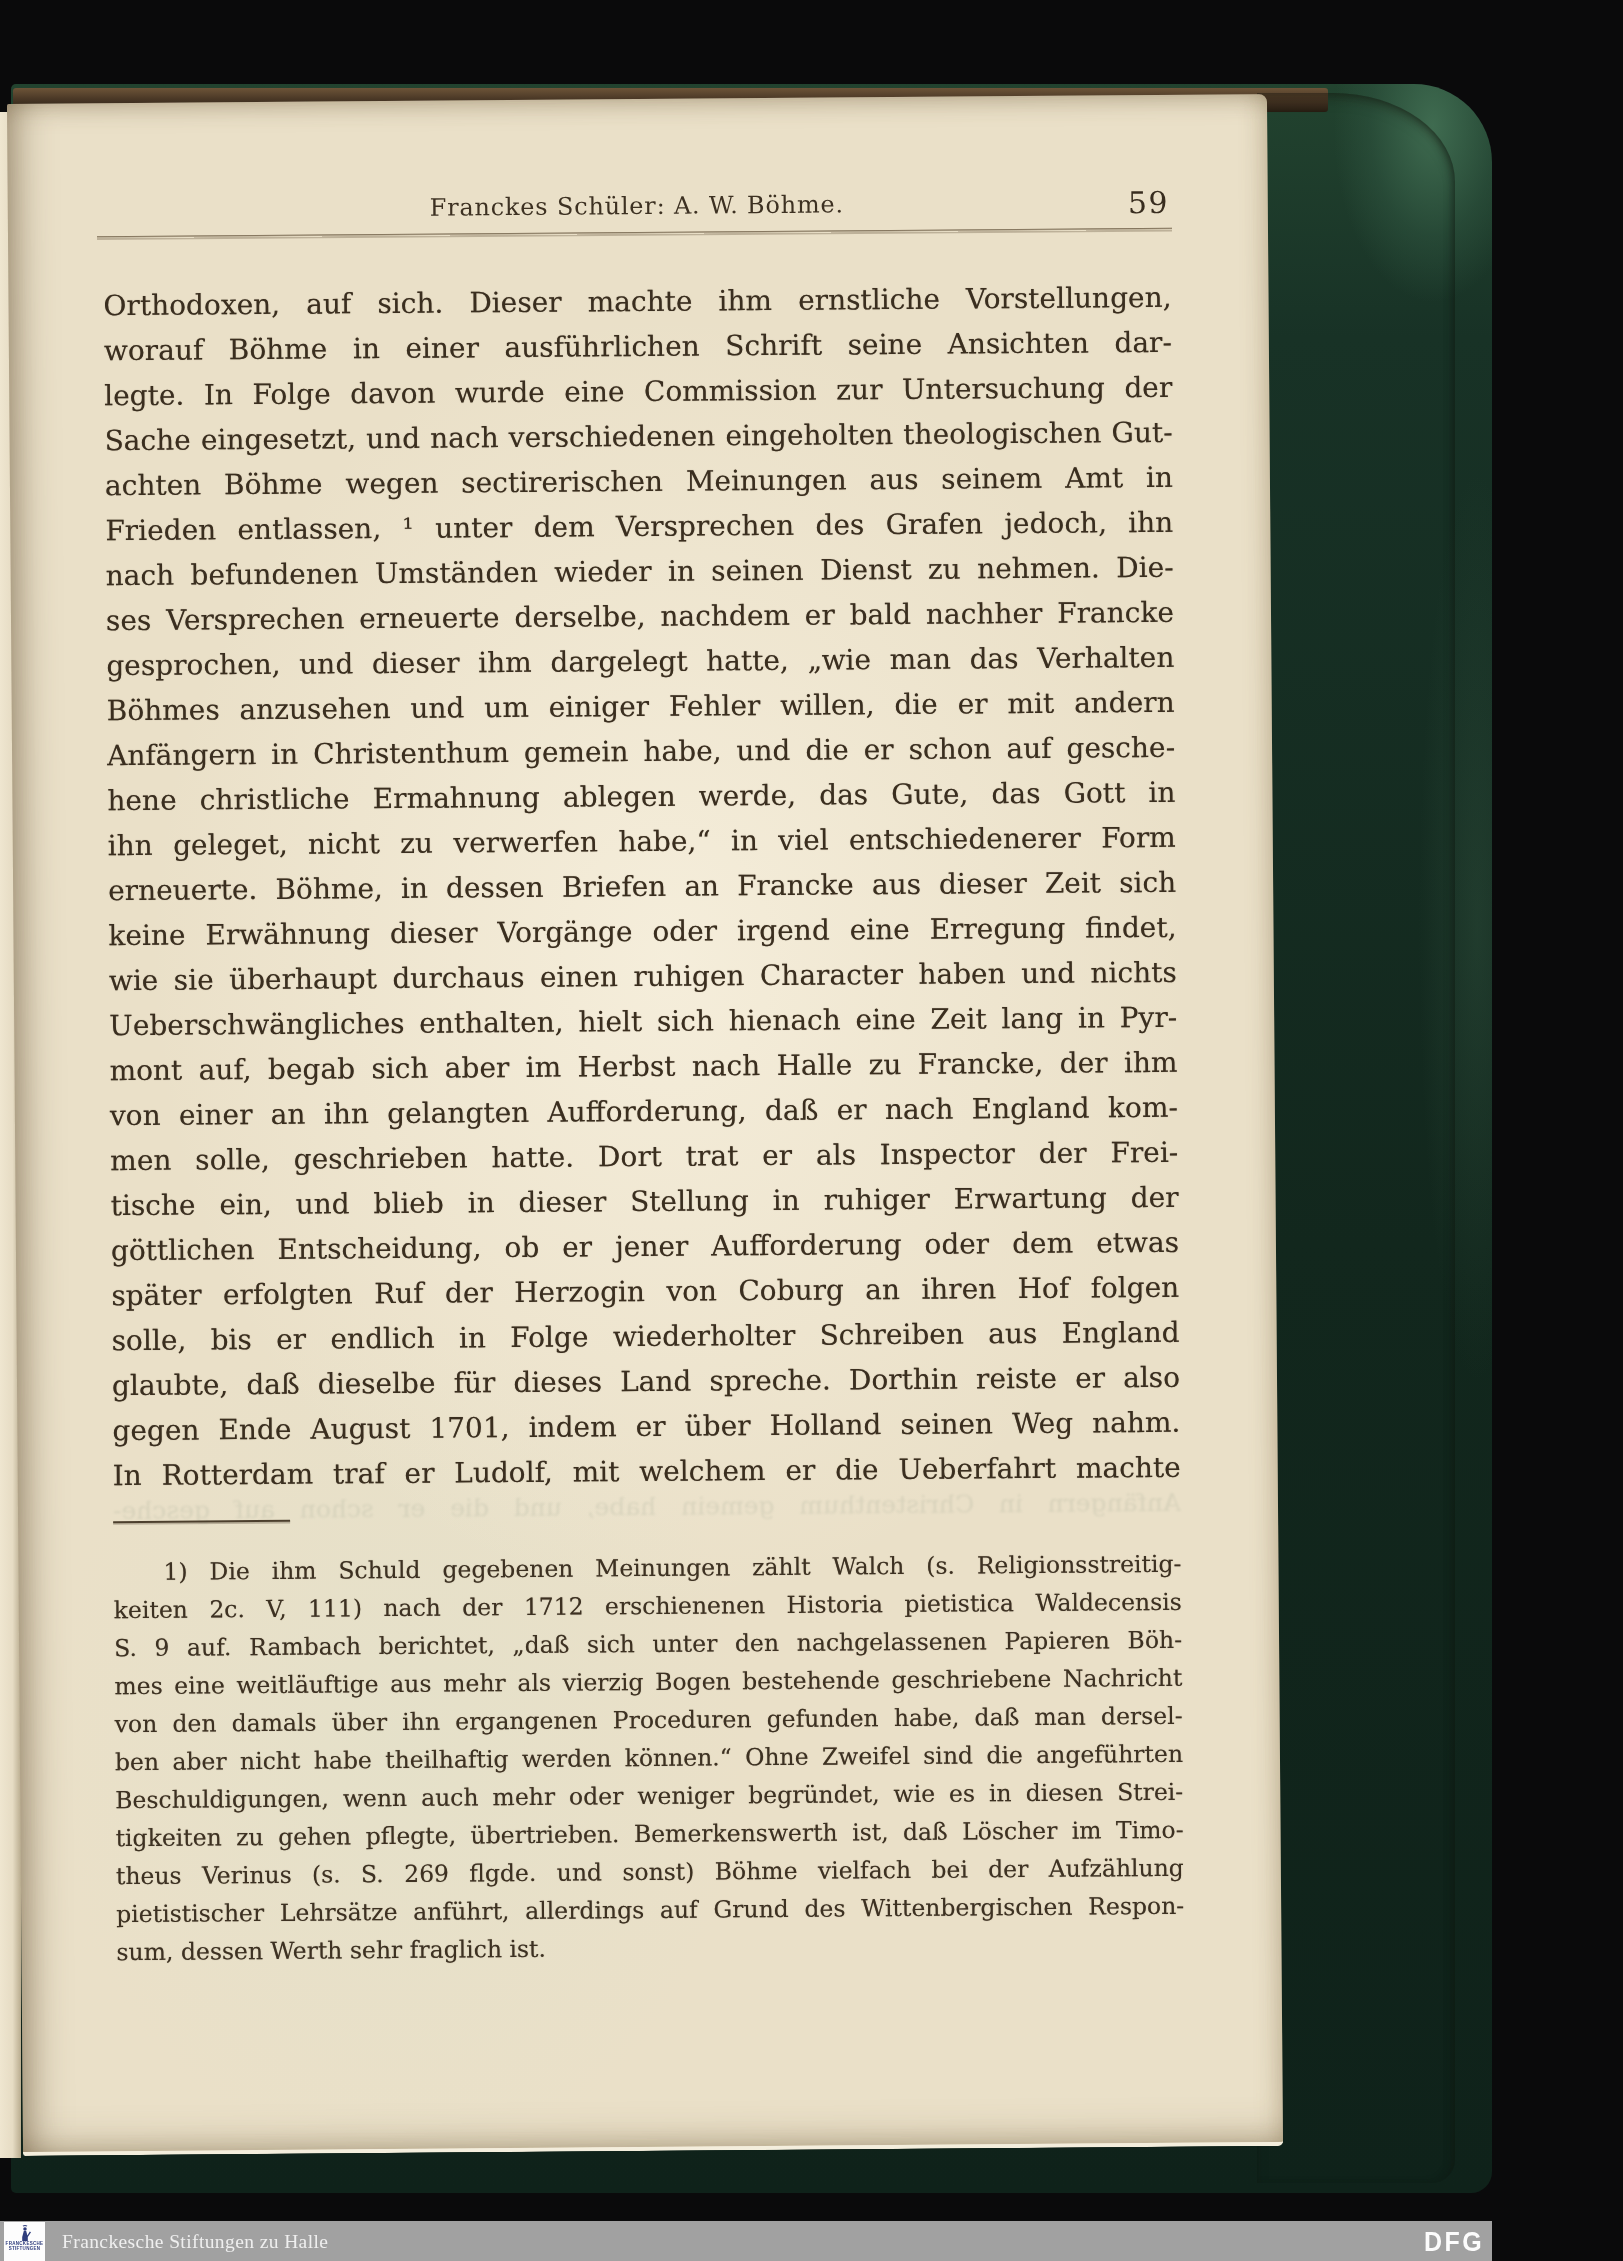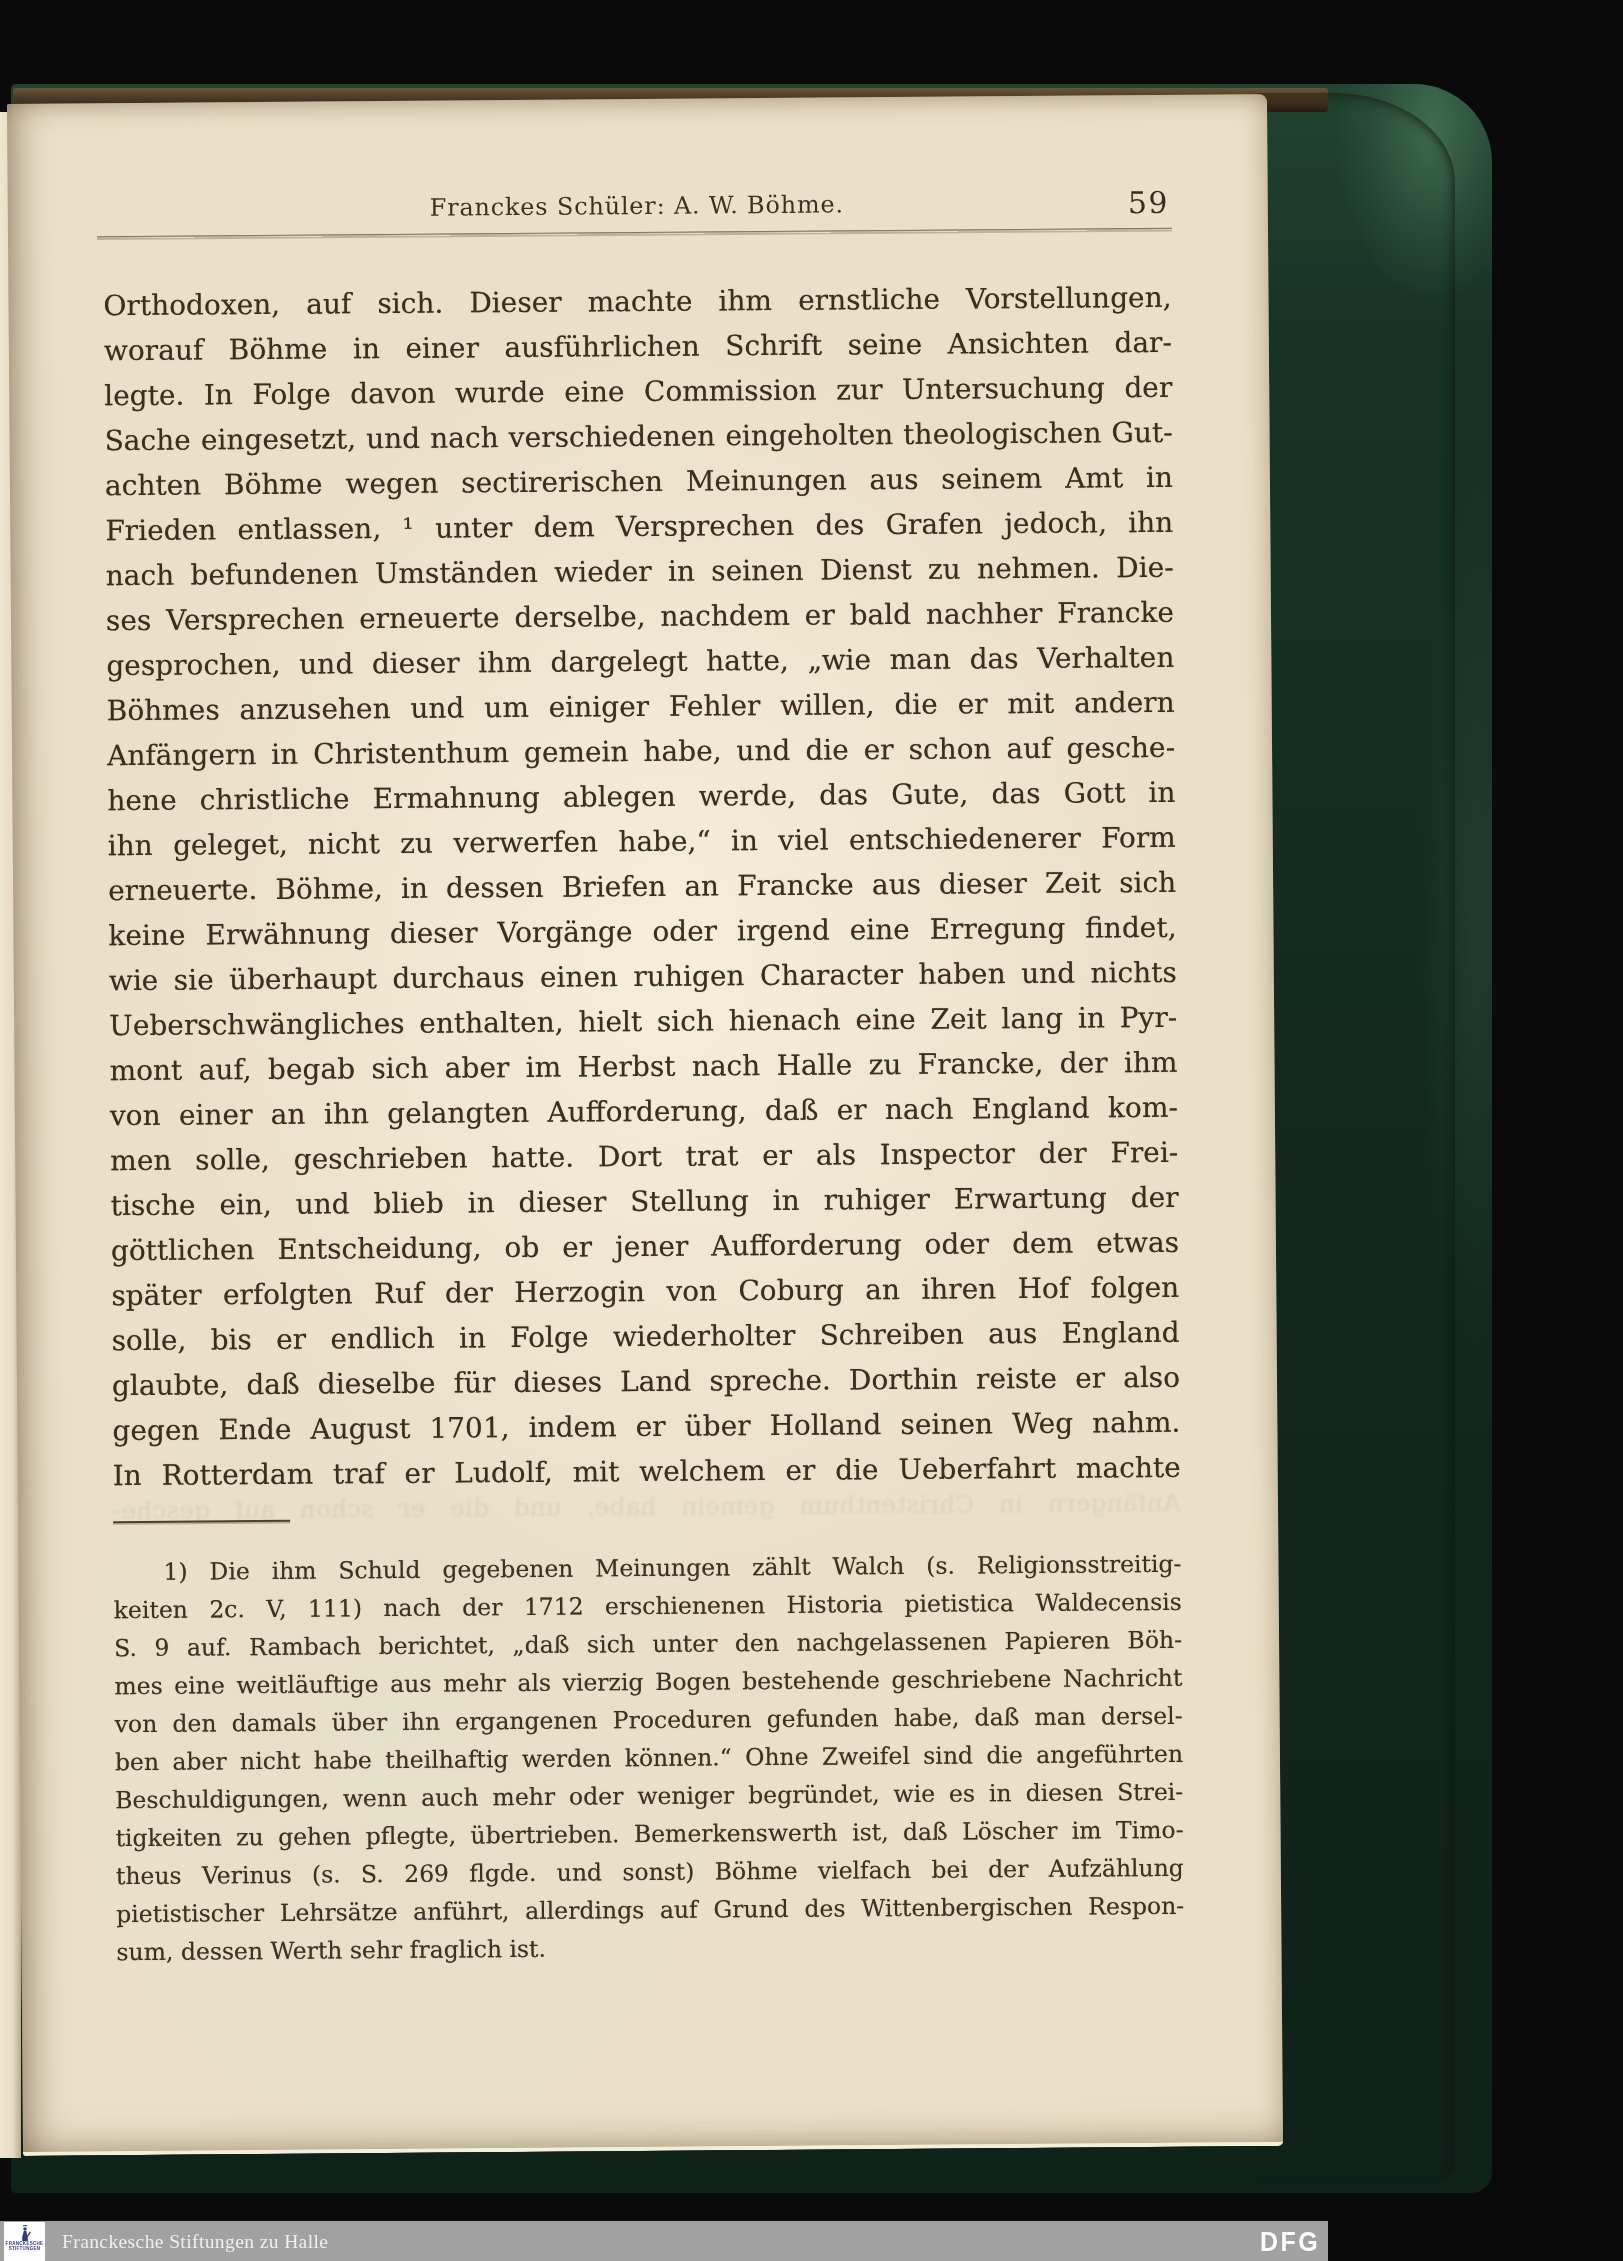--- a/index.html
+++ b/index.html
@@ -64,21 +64,21 @@
   .line.last{text-align-last:left;}
 
   .ghost{position:absolute;left:95px;top:1393px;width:1068px;font-size:25px;
     color:#7e8d7a;opacity:.16;filter:blur(1.3px);transform:scaleX(-1);
     text-align:justify;text-align-last:justify;pointer-events:none;}
 
   .footnote-rule{position:absolute;left:95px;top:1418px;width:177px;height:2.4px;
     background:#4c3f2d;box-shadow:0 1.6px 0 rgba(76,63,45,.3);}
 
   
-  .footer-bar{position:absolute;left:0;top:2221px;width:1312px;height:41px;background:#a1a1a1;padding-left:16px;}
+  .footer-bar{position:absolute;left:0;top:2221px;width:1492px;height:41px;background:#a1a1a1;}
   .logo-box{position:absolute;left:4px;top:0.8px;width:41px;height:40px;background:#fdfdfd;
     display:flex;flex-direction:column;align-items:center;justify-content:flex-start;padding-top:2.4px;box-sizing:border-box;}
   .logo-text{color:#2e3c7c;font-family:"Liberation Sans",sans-serif;font-size:4.5px;
     line-height:4.9px;text-align:center;letter-spacing:0.3px;font-weight:bold;}
   .institution{position:absolute;left:62px;top:0;height:41px;display:flex;align-items:center;
     color:#efefef;font-family:"Liberation Serif",serif;font-size:19.5px;letter-spacing:0.4px;}
   .dfg{position:absolute;right:8px;top:0;height:41px;display:flex;align-items:center;
     color:#fcfcfc;font-family:"Liberation Sans",sans-serif;font-weight:700;font-size:25px;
     letter-spacing:2.4px;transform:scaleY(1.08);}
 </style>

